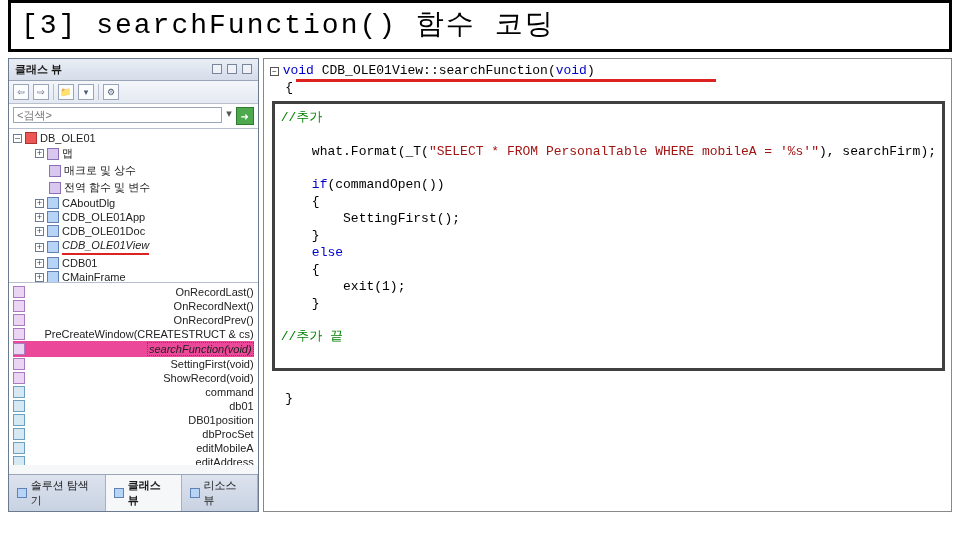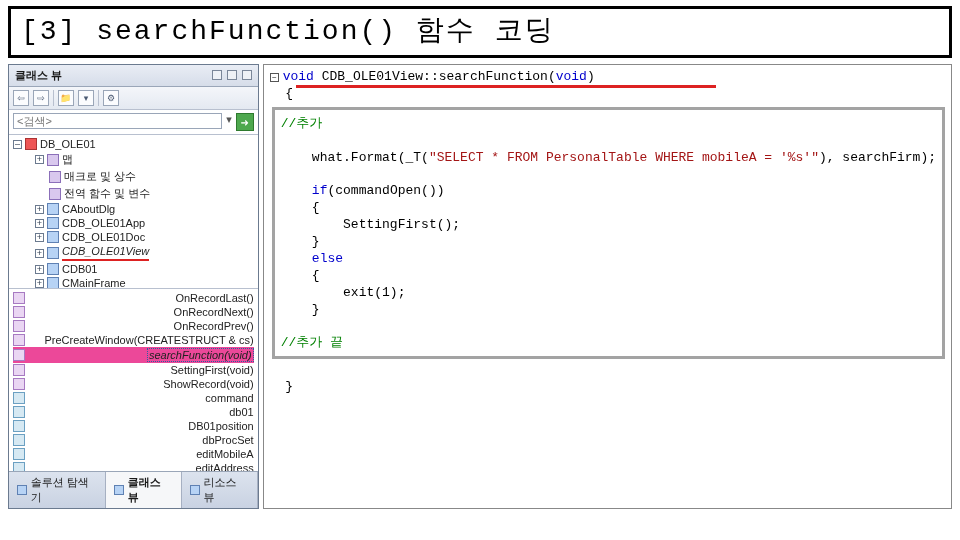--- a/index.html
+++ b/index.html
@@ -5,21 +5,21 @@
   * { box-sizing: border-box; margin: 0; padding: 0; }
   body {
     width: 960px; height: 540px;
     background: #fff;
     font-family: "Malgun Gothic", Tahoma, sans-serif;
     font-size: 11px;
     position: relative;
   }
   .title-box {
     border: 3px solid #000;
-    margin: 6px 8px 6px 8px;
+    margin: 0 8px 6px 8px;
     padding: 2px 10px 6px 10px;
     font-size: 28px;
     letter-spacing: 2px;
     font-family: "Courier New", monospace;
     font-weight: normal;
   }
   .main {
     display: flex;
     gap: 4px;
     padding: 0 8px;
@@ -110,21 +110,21 @@
   .mem-row .ico-var {
     width:12px;height:12px;background:#d6e9f3;border:1px solid #6ba0c2;
   }
   .mem-row.sel {
     background:#ec4899;
   }
   .mem-row.sel .lbl { border:1px dotted #2b5fa3; padding:0 1px;}
   .cv-tabs {
     background: linear-gradient(#dce3ee,#c9d2e2);
     border-top:1px solid #9aa6b8;
-    display:flex; font-size:11px;
+    display:flex; font-size:11px;margin-top:9px;
   }
   .cv-tabs .tab {
     padding:3px 8px; border-right:1px solid #a6b0c2;
     color:#1a1a1a; display:flex; align-items:center; gap:4px;
   }
   .cv-tabs .tab.active {
     background:#f6f7f9; font-weight:bold;
   }
   .tab-ico { width:10px;height:10px;border:1px solid #5f81b3;background:#b7d3f5; }
 
@@ -142,23 +142,23 @@
   }
   .kw { color:#0000cc; }
   .str { color:#a31515; }
   .cm { color:#008000; }
   .outline-toggle {
     display:inline-block;width:9px;height:9px;border:1px solid #555;
     text-align:center;font-size:9px;line-height:9px;margin-right:4px;
     color:#333;
   }
   .green-box {
-    border:3px solid #a3a3a3;
+    border:3px solid #404040;
     margin:4px 0 20px 2px;
-    padding:6px 6px 4px 6px;
+    padding:6px 6px 22px 6px;
   }
 </style>
 </head>
 <body>
 
 <div class="title-box">[3] searchFunction() 함수 코딩</div>
 
 <div class="main">
 
   <div class="classview">

